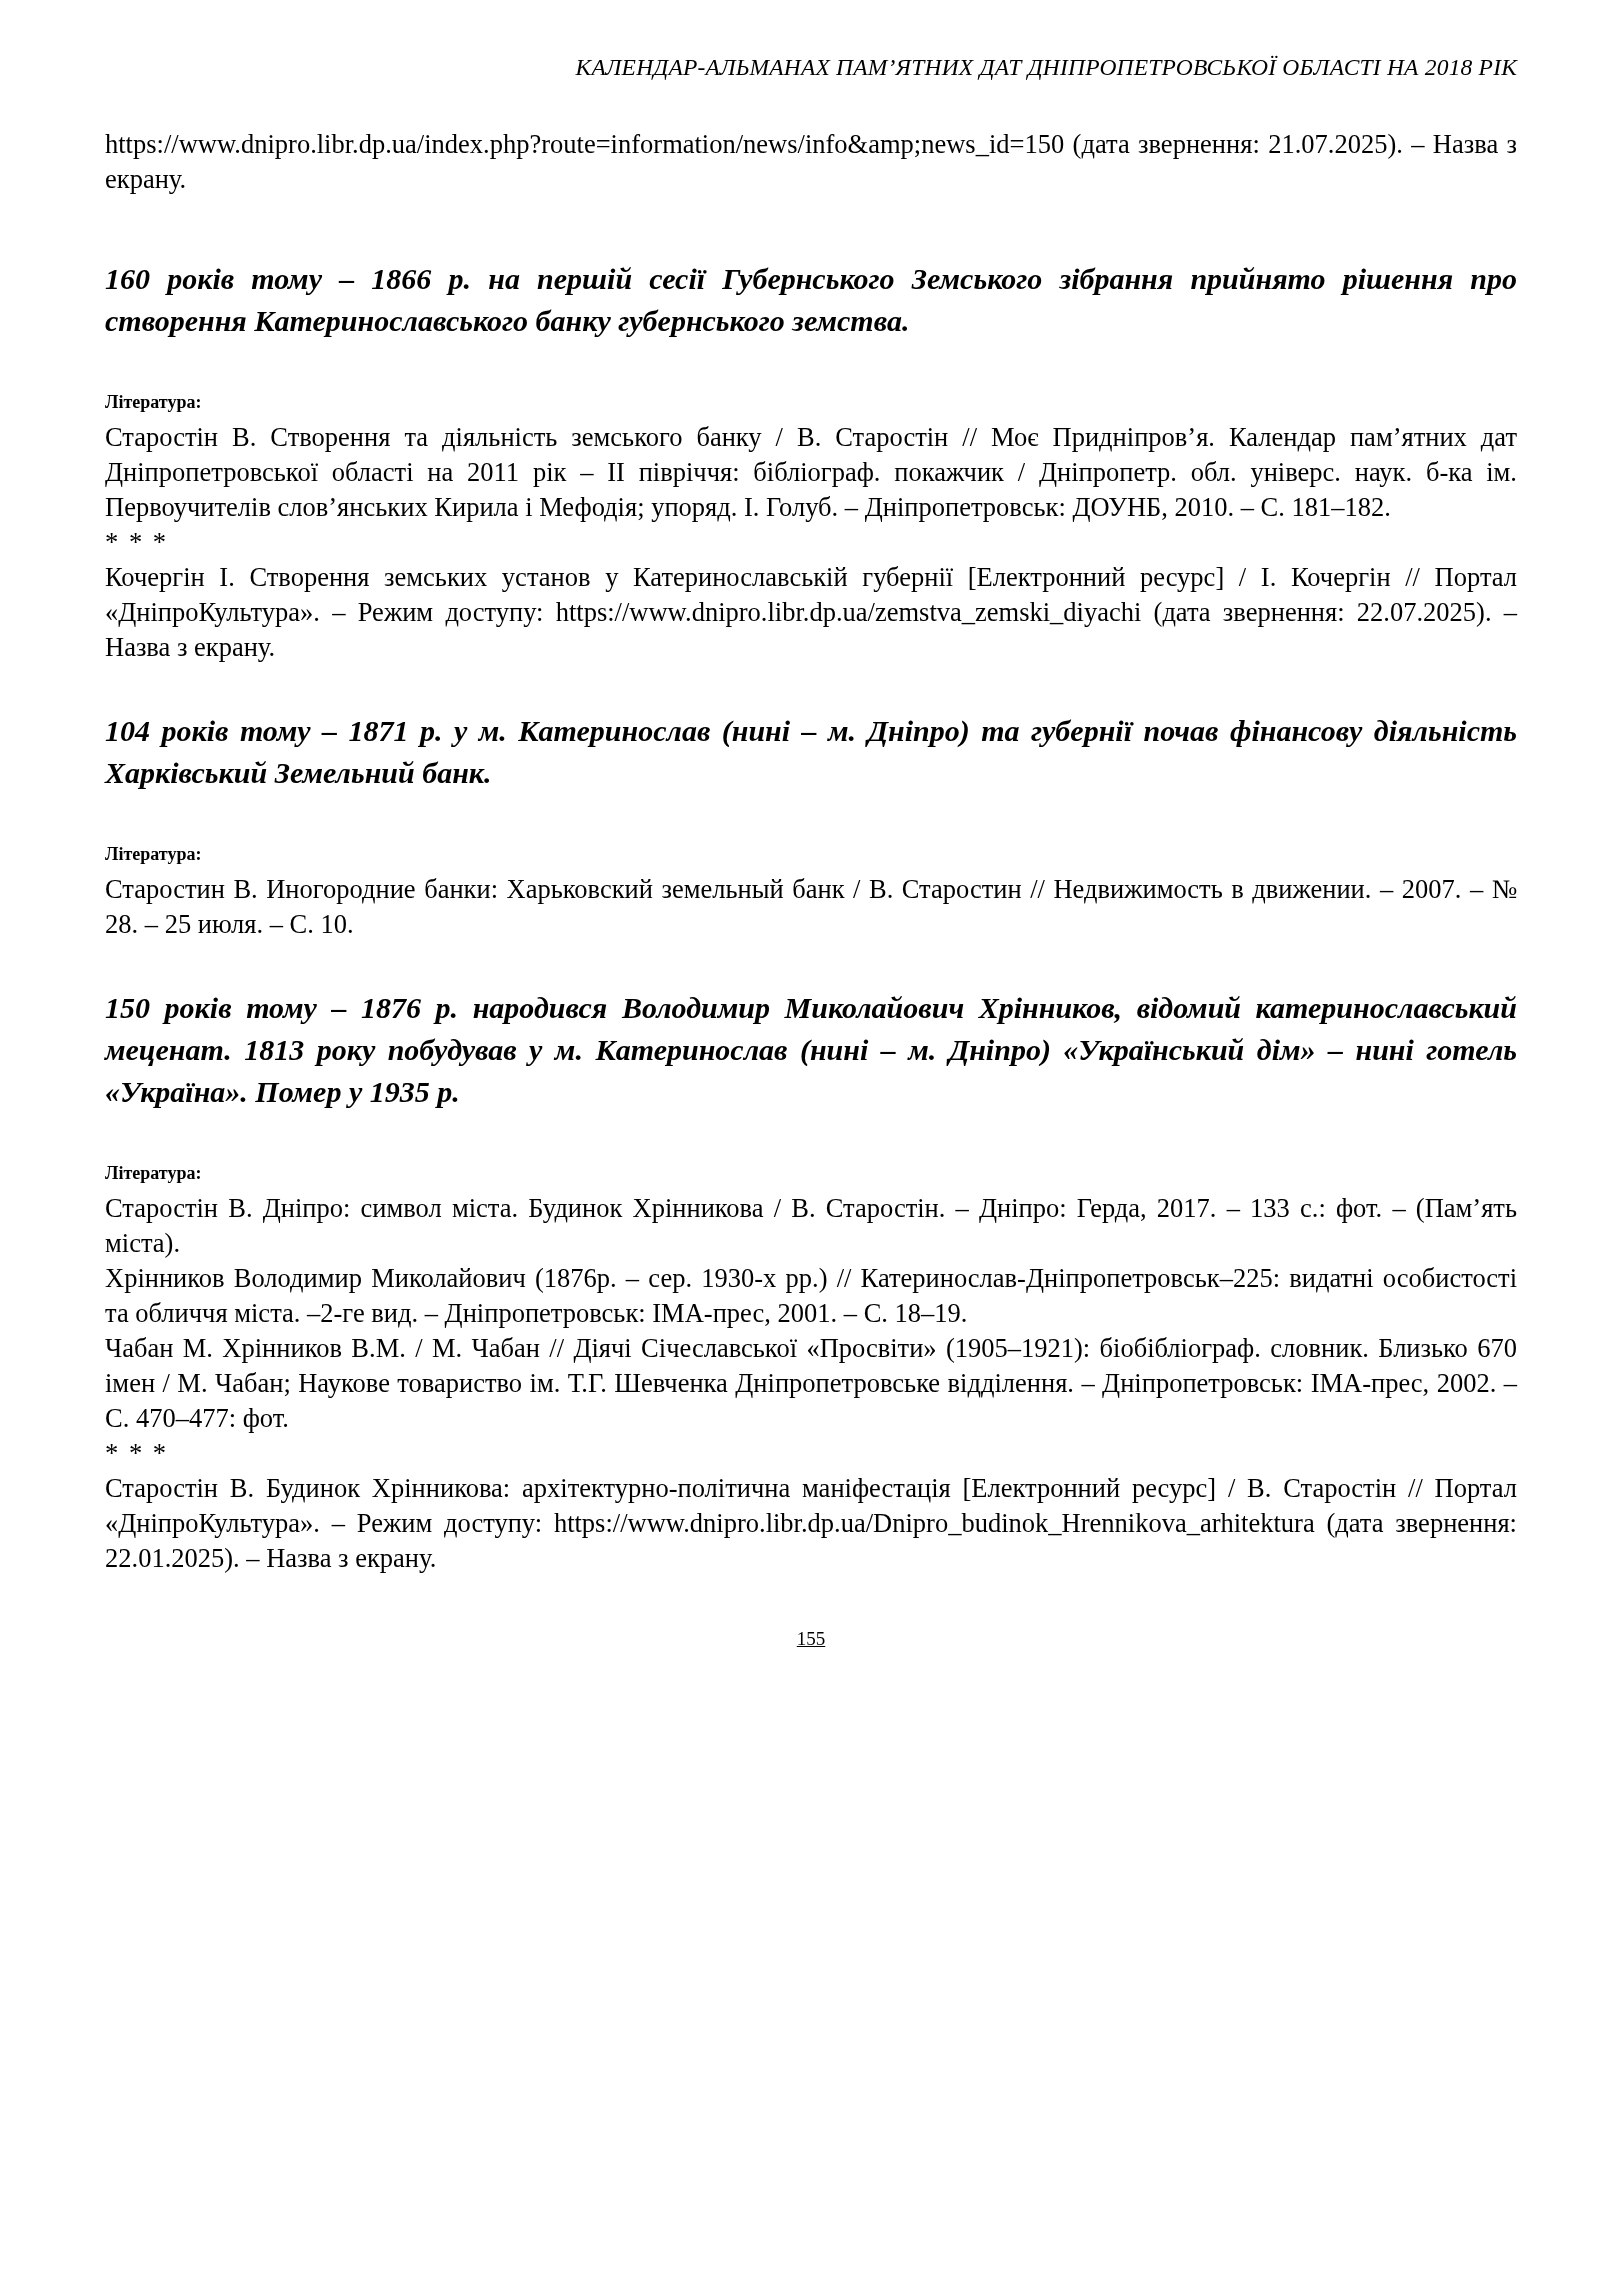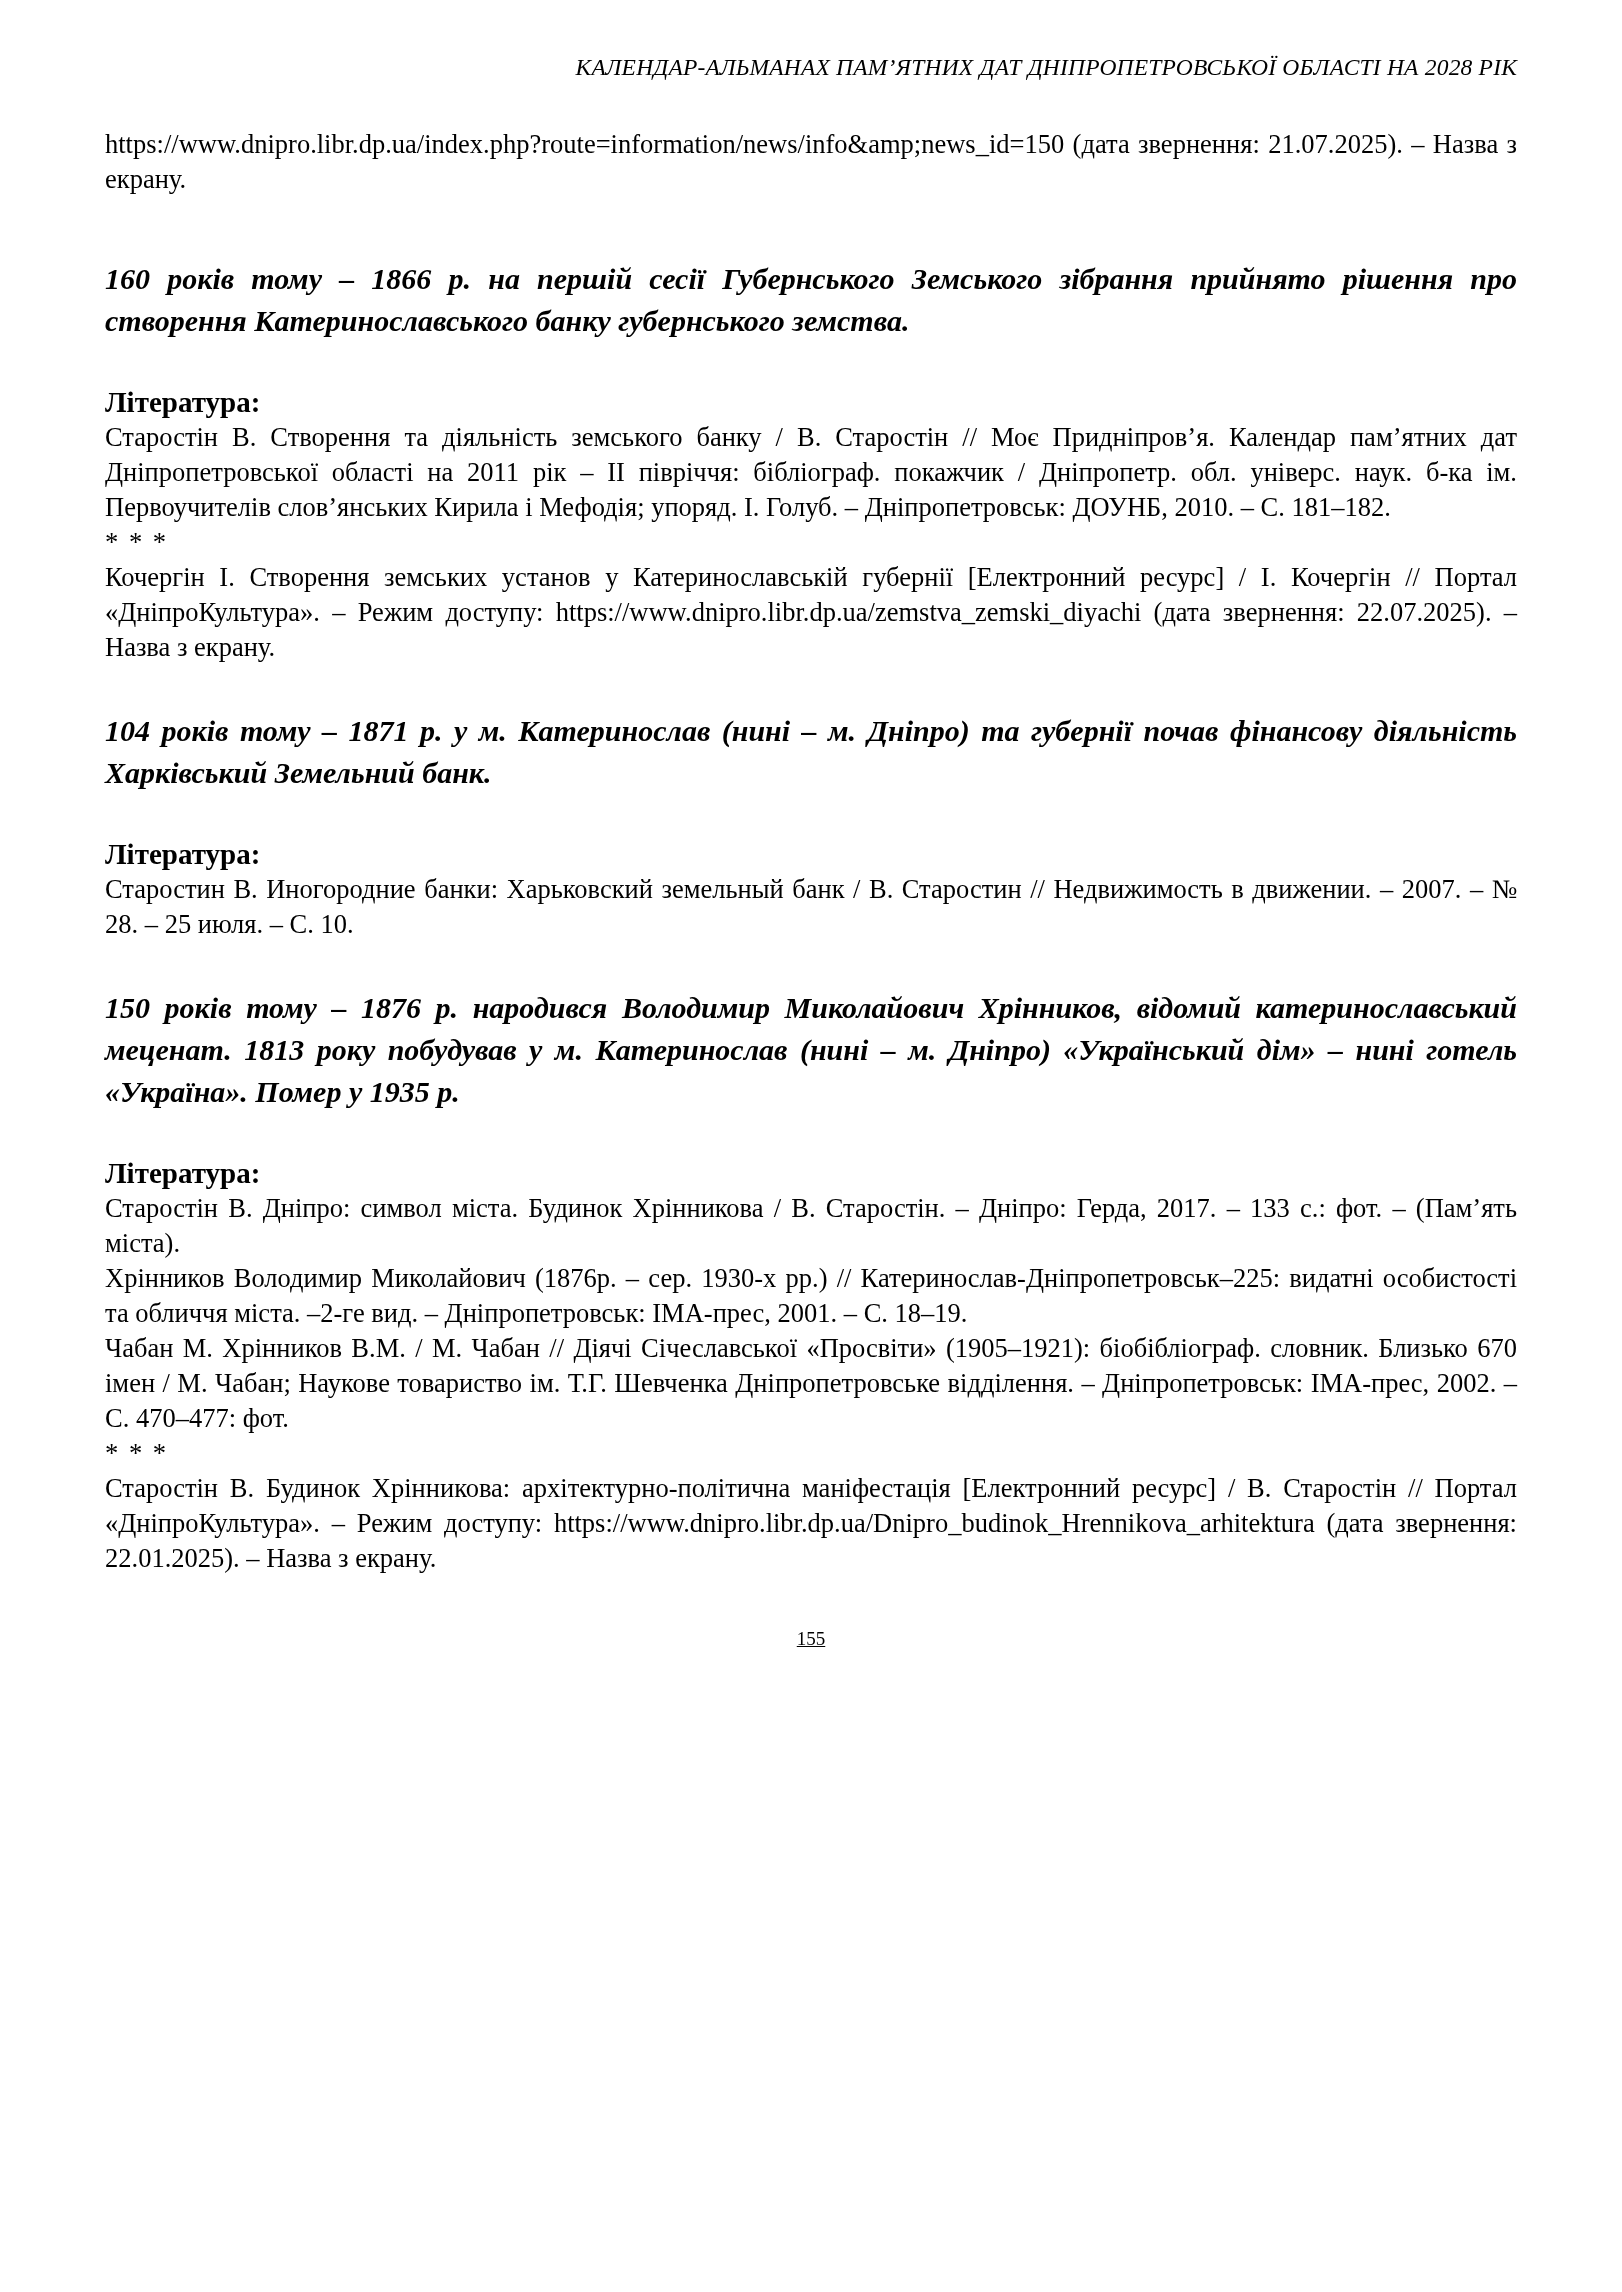--- a/index.html
+++ b/index.html
@@ -40,42 +40,42 @@
   }
   .section-heading {
     font-size: 30px;
     line-height: 42px;
     font-weight: bold;
     text-align: justify;
     margin: 0 0 43px 0;
     font-style: italic;
   }
   .lit-label {
-    font-size: 29px;
+    font-size: 18px;
     line-height: 35px;
     font-weight: bold;
     margin: 0;
   }
   .separator {
     letter-spacing: 2px;
   }
   .page-number {
     font-size: 19px;
     line-height: 35px;
     text-align: center;
     margin: 43px 0 0 0;
     text-decoration: underline;
   }
 </style>
 </head>
 <body>
 
 <div class="page">
 
-  <div class="running-header">КАЛЕНДАР-АЛЬМАНАХ ПАМ’ЯТНИХ ДАТ ДНІПРОПЕТРОВСЬКОЇ ОБЛАСТІ НА 2028 РІК</div>
+  <div class="running-header">КАЛЕНДАР-АЛЬМАНАХ ПАМ’ЯТНИХ ДАТ ДНІПРОПЕТРОВСЬКОЇ ОБЛАСТІ НА 2018 РІК</div>
 
   <p class="body-text intro">https://www.dnipro.libr.dp.ua/index.php?route=information/news/info&amp;amp;news_id=150 (дата звернення: 21.07.2025). – Назва з екрану.</p>
 
   <section class="section">
     <p class="section-heading">160 років тому – 1866 р. на першій сесії Губернського Земського зібрання прийнято рішення про створення Катеринославського банку губернського земства.</p>
     <p class="lit-label">Література:</p>
     <p class="body-text">Старостін В. Створення та діяльність земського банку / В. Старостін // Моє Придніпров’я. Календар пам’ятних дат Дніпропетровської області на 2011 рік – ІІ півріччя: бібліограф. покажчик / Дніпропетр. обл. універс. наук. б-ка ім. Первоучителів слов’янських Кирила і Мефодія; упоряд. І. Голуб. – Дніпропетровськ: ДОУНБ, 2010. – С. 181–182.</p>
     <p class="body-text separator">* * *</p>
     <p class="body-text">Кочергін І. Створення земських установ у Катеринославській губернії [Електронний ресурс] / І. Кочергін // Портал «ДніпроКультура». – Режим доступу: https://www.dnipro.libr.dp.ua/zemstva_zemski_diyachi (дата звернення: 22.07.2025). – Назва з екрану.</p>
   </section>

